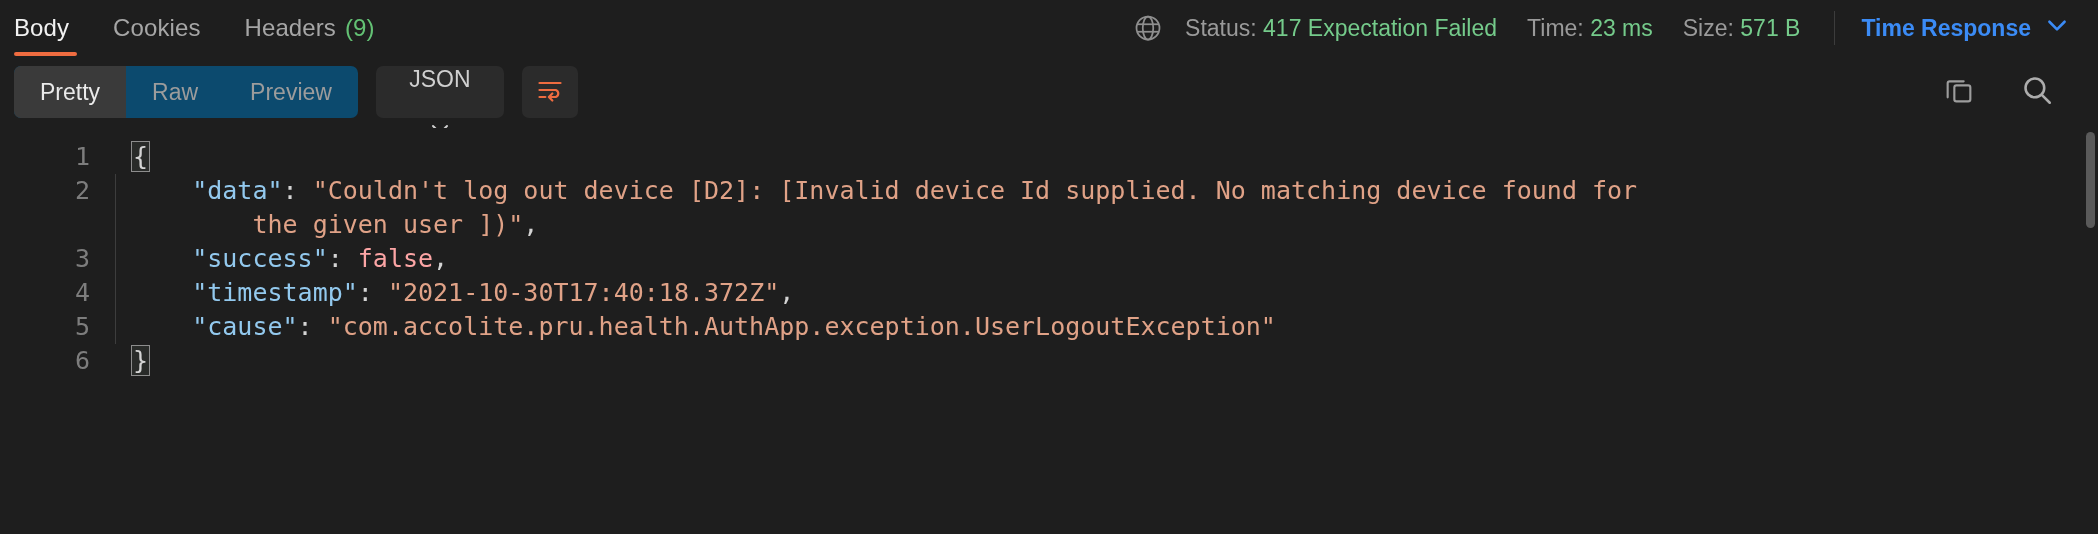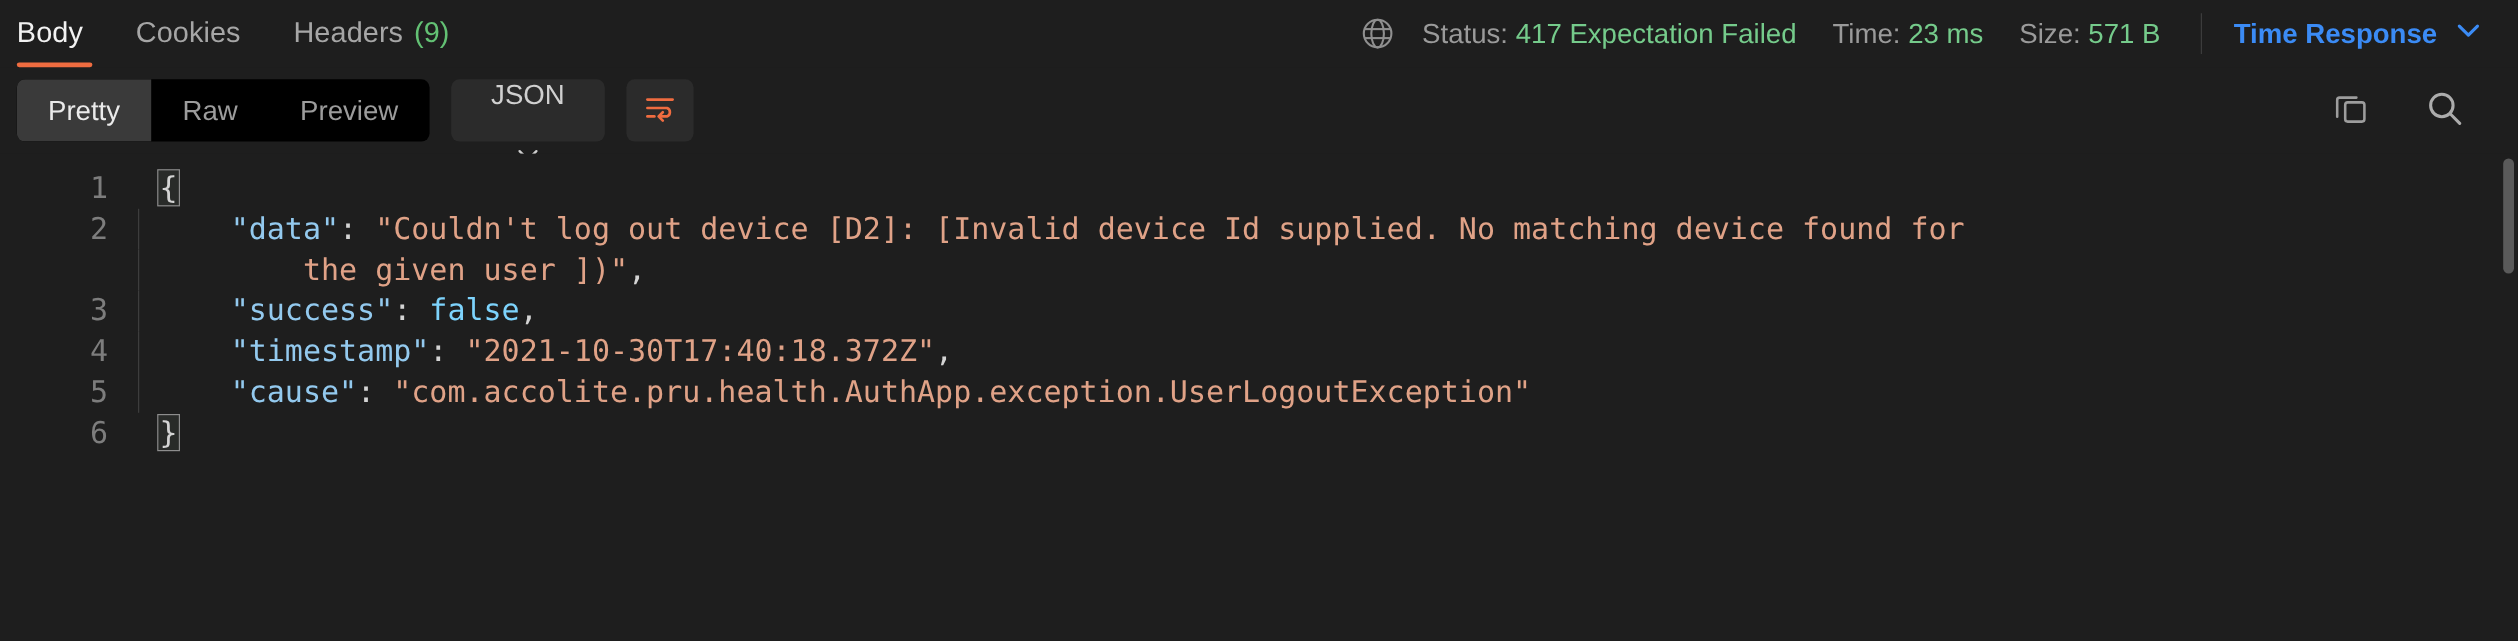--- a/index.html
+++ b/index.html
@@ -92,21 +92,21 @@
   .toolbar {
     height: 72px;
     display: flex;
     align-items: center;
     padding: 0 26px 0 14px;
     background: #1e1e1e;
   }
   .segmented {
     display: flex;
     align-items: center;
-    background: #000000;
+    background: #0c4a6e;
     border-radius: 7px;
     height: 52px;
     padding: 0;
     overflow: hidden;
   }
   .seg-btn {
     height: 52px;
     display: flex;
     align-items: center;
     padding: 0 26px;
@@ -207,21 +207,21 @@
     background: #3d3d3d;
   }
   .code-text {
     padding-left: 8px;
     white-space: pre;
     color: #d4d4d4;
   }
   .k  { color: #93c9ee; }      
   .s  { color: #e0a287; }      
   .p  { color: #d4d4d4; }      
-  .b  { color: #7dd3fc; }      
+  .b  { color: #fca5a5; }      
   .brace {
     color: #d4d4d4;
     outline: 1px solid #8d8d8d;
     background: rgba(120,140,120,0.12);
     padding: 0 1px;
   }
 
   
   .vscroll {
     position: absolute;

